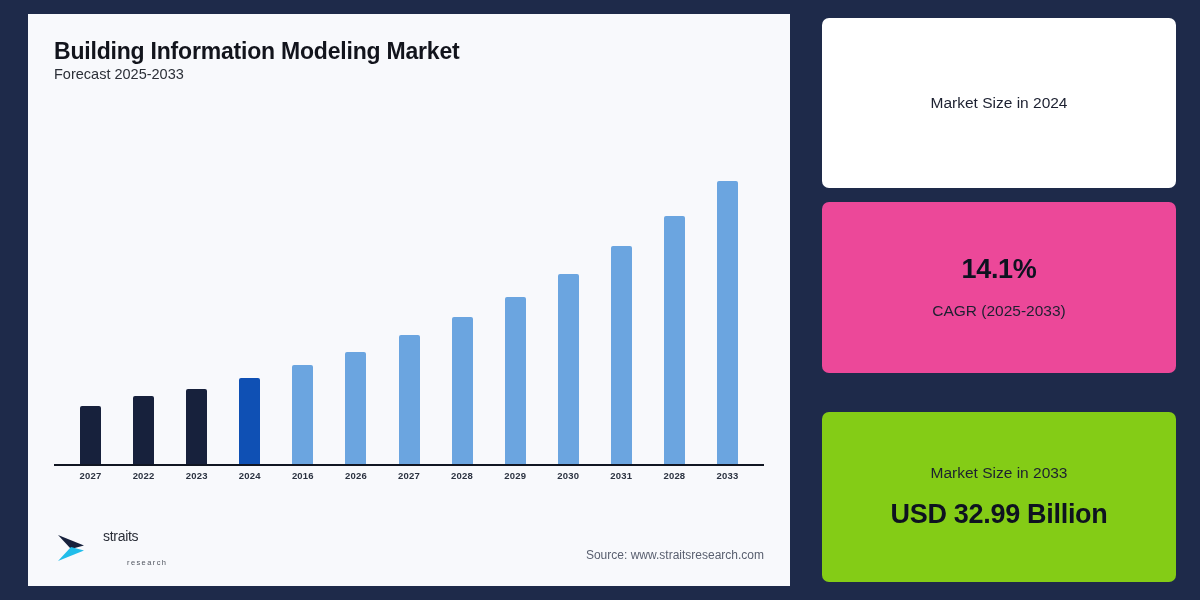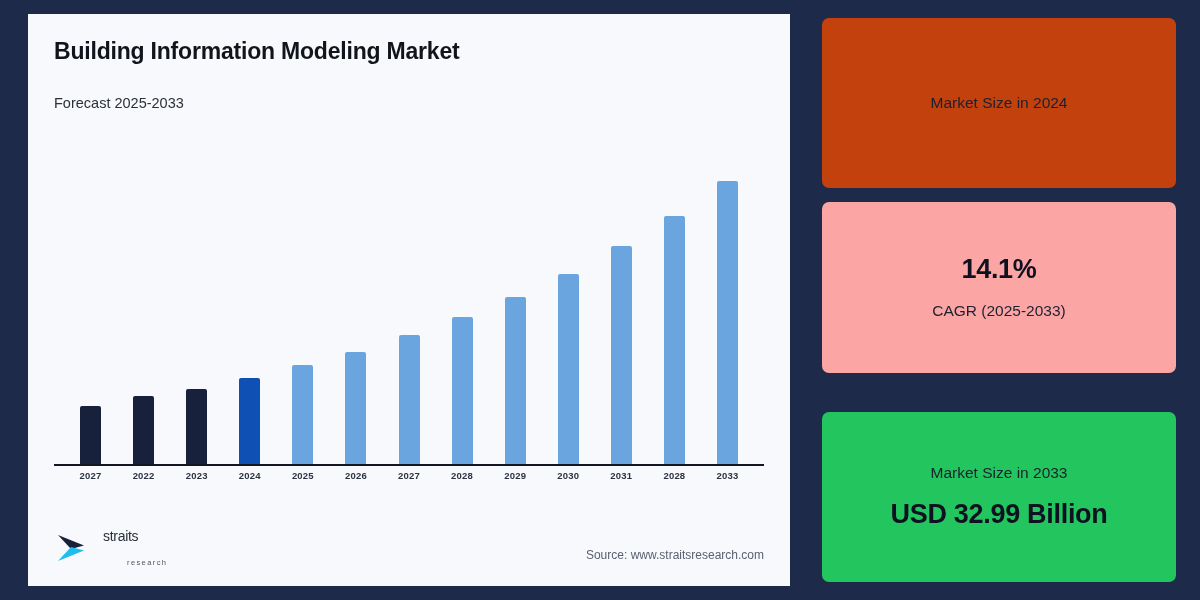--- a/index.html
+++ b/index.html
@@ -31,21 +31,20 @@
 
   #chart-title {
     font-size: 23px;
     font-weight: bold;
     color: #12141c;
     letter-spacing: -0.2px;
     line-height: 1.2;
   }
 
   #chart-subtitle {
-    margin-top: 29px;
     font-size: 14.5px;
     color: #2c3038;
     font-weight: normal;
   }
 
   
   #plot-area {
     position: absolute;
     left: 26px;
     right: 26px;
@@ -169,23 +168,23 @@
     border-radius: 7px;
     display: flex;
     flex-direction: column;
     align-items: center;
     justify-content: center;
     gap: 17px;
     text-align: center;
     padding: 10px 14px;
   }
 
-  .card-lavender { background: #c2410c; }
-  .card-green    { background: #fca5a5; }
-  .card-cream    { background: #22c55e; margin-top: 25px; }
+  .card-lavender { background: #ffffff; }
+  .card-green    { background: #ec4899; }
+  .card-cream    { background: #84cc16; margin-top: 25px; }
 
   .card-caption {
     font-size: 15.5px;
     color: #1c2030;
     font-weight: normal;
   }
 
   .card-value {
     font-size: 27px;
     font-weight: bold;
@@ -246,21 +245,21 @@
         </div>
       </div>
     <div id="axis-line"></div>
   </div>
 
   <div id="axis-labels">
       <div class="axis-label">2027</div>
       <div class="axis-label">2022</div>
       <div class="axis-label">2023</div>
       <div class="axis-label">2024</div>
-      <div class="axis-label">2025</div>
+      <div class="axis-label">2016</div>
       <div class="axis-label">2026</div>
       <div class="axis-label">2027</div>
       <div class="axis-label">2028</div>
       <div class="axis-label">2029</div>
       <div class="axis-label">2030</div>
       <div class="axis-label">2031</div>
       <div class="axis-label">2028</div>
       <div class="axis-label">2033</div>
     </div>
 

